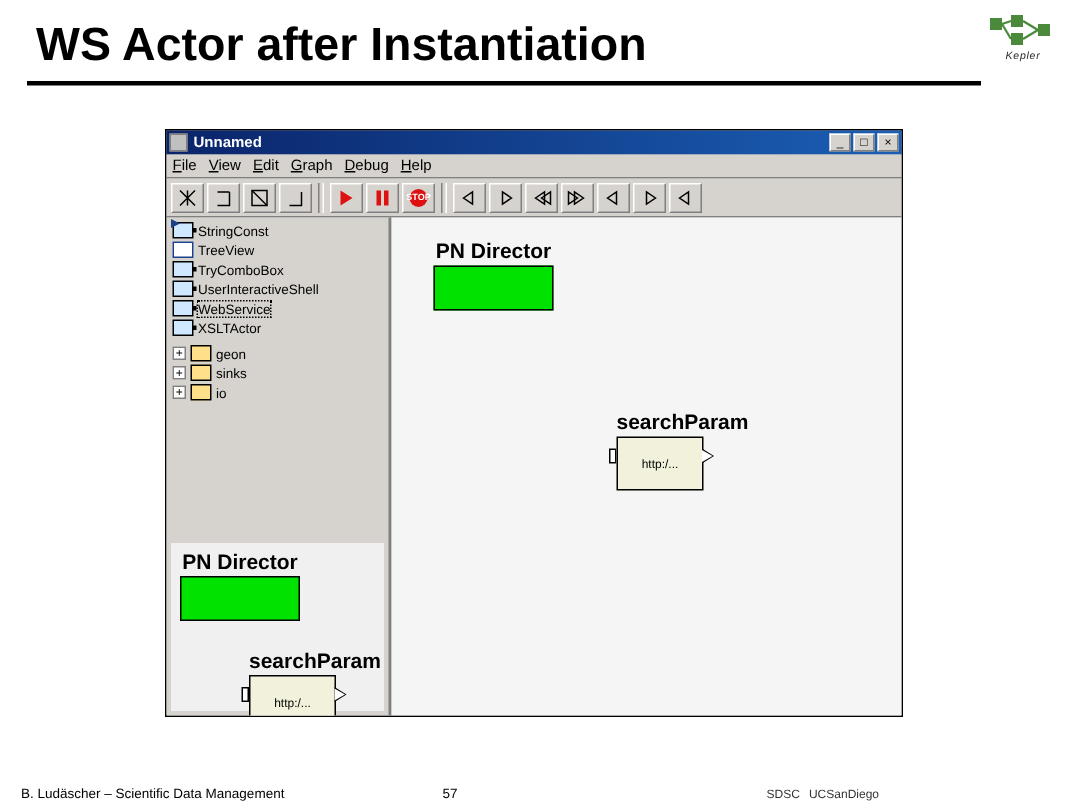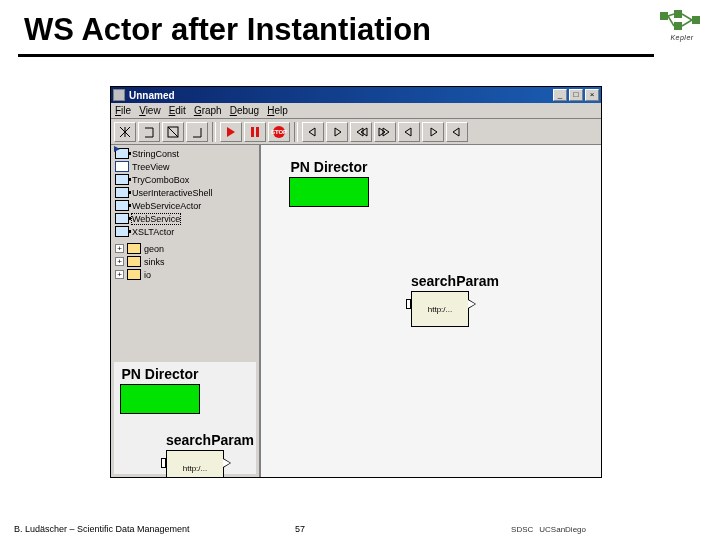--- a/index.html
+++ b/index.html
@@ -256,24 +256,20 @@
               <span class="lbl">TreeView</span>
             </div>
           <div class="tree-row">
               <span class="glyph node"></span>
               <span class="lbl">TryComboBox</span>
             </div>
           <div class="tree-row">
               <span class="glyph node"></span>
               <span class="lbl">UserInteractiveShell</span>
             </div>
-          <div class="tree-row">
-              <span class="glyph node"></span>
-              <span class="lbl">WebServiceActor</span>
-            </div>
           <div class="tree-row selected">
               <span class="glyph node"></span>
               <span class="lbl">WebService</span>
             </div>
           <div class="tree-row">
               <span class="glyph node"></span>
               <span class="lbl">XSLTActor</span>
             </div>
           <div style="height:4px"></div>
           <div class="tree-row">

